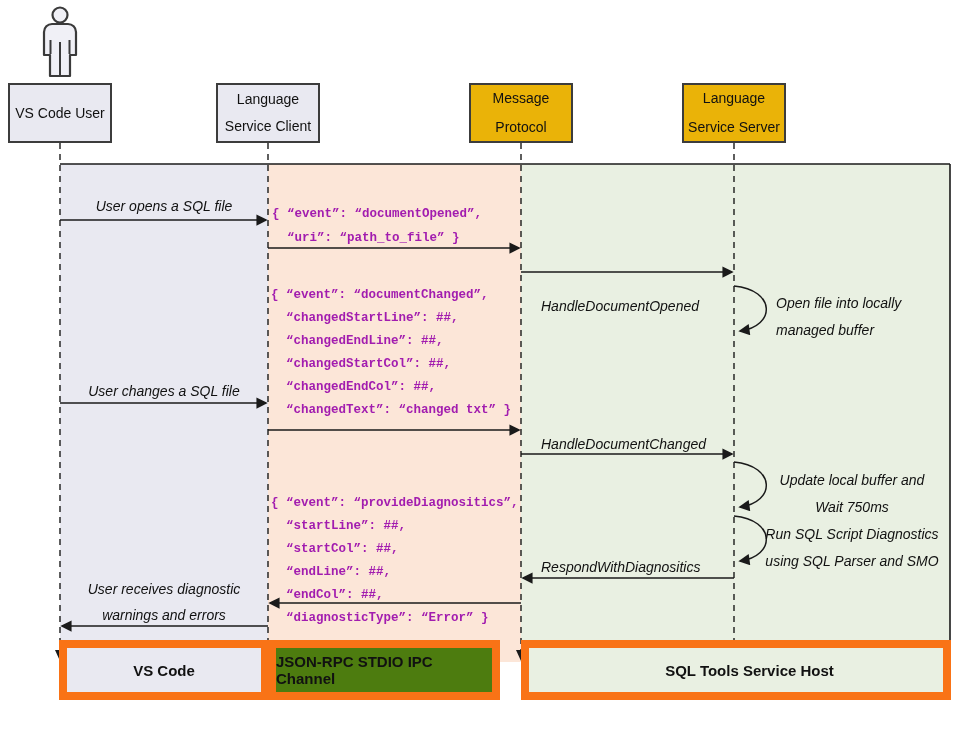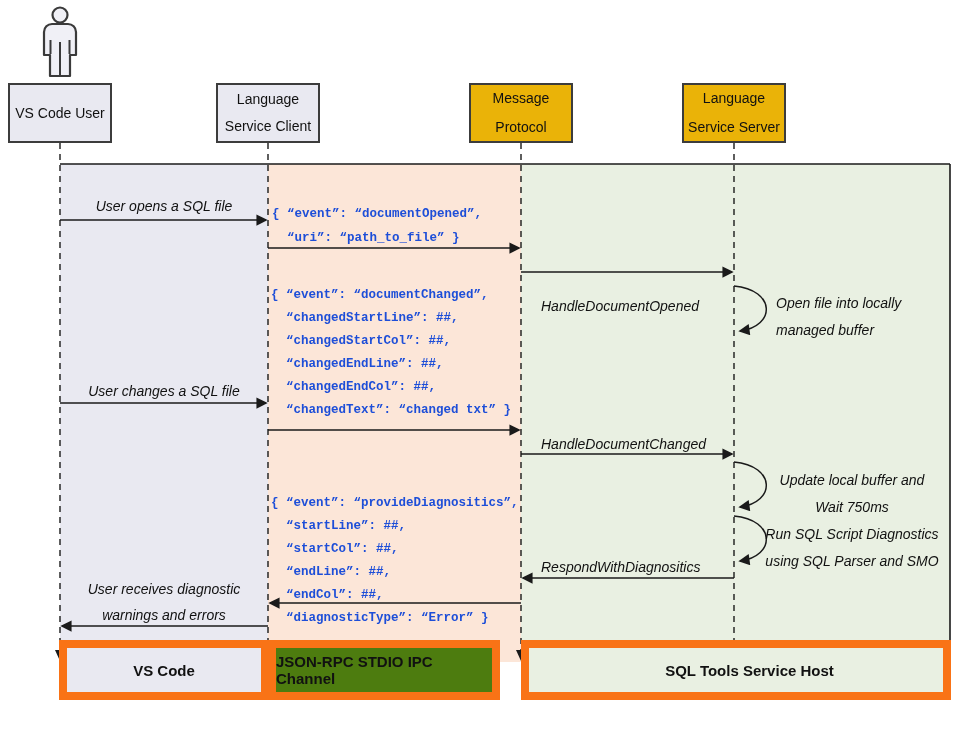--- a/index.html
+++ b/index.html
@@ -20,21 +20,21 @@
     font-size:15px;font-weight:bold;}
 
   
   .msg-label{position:absolute;font-style:italic;font-size:14px;line-height:18px;white-space:nowrap;}
   .msg-label.centered{text-align:center;white-space:normal;}
   .loop-note{position:absolute;font-style:italic;font-size:14px;line-height:27px;}
   .loop-note.centered{text-align:center;}
 
   .json-block{position:absolute;}
   .json-line{font-family:"Liberation Mono","DejaVu Sans Mono",monospace;
-    font-weight:700;font-size:12.5px;line-height:23px;white-space:pre;color:#1d4ed8;}
+    font-weight:700;font-size:12.5px;line-height:23px;white-space:pre;color:#a21caf;}
   .json-block.first .json-line{line-height:24px;}
 </style>
 </head>
 <body>
 
 <div id="stage">
 
   <svg class="overlay" width="962" height="732" viewBox="0 0 962 732">
     <defs>
       <marker id="ah" viewBox="0 0 10 10" refX="8.5" refY="5" markerWidth="8.5" markerHeight="7.5" orient="auto-start-reverse">
@@ -123,22 +123,22 @@
   </div>
 
   <div class="json-block first" style="left:272px;top:202px;">
     <div class="json-line">{ “event”: “documentOpened”,</div>
     <div class="json-line">  “uri”: “path_to_file” }</div>
   </div>
 
   <div class="json-block" style="left:271px;top:284px;">
     <div class="json-line">{ “event”: “documentChanged”,</div>
     <div class="json-line">  “changedStartLine”: ##,</div>
+    <div class="json-line">  “changedEndLine”: ##,</div>
     <div class="json-line">  “changedStartCol”: ##,</div>
-    <div class="json-line">  “changedEndLine”: ##,</div>
     <div class="json-line">  “changedEndCol”: ##,</div>
     <div class="json-line">  “changedText”: “changed txt” }</div>
   </div>
 
   <div class="json-block" style="left:271px;top:463px;margin-top:29px;">
     <div class="json-line">{ “event”: “provideDiagnositics”,</div>
     <div class="json-line">  “startLine”: ##,</div>
     <div class="json-line">  “startCol”: ##,</div>
     <div class="json-line">  “endLine”: ##,</div>
     <div class="json-line">  “endCol”: ##,</div>

